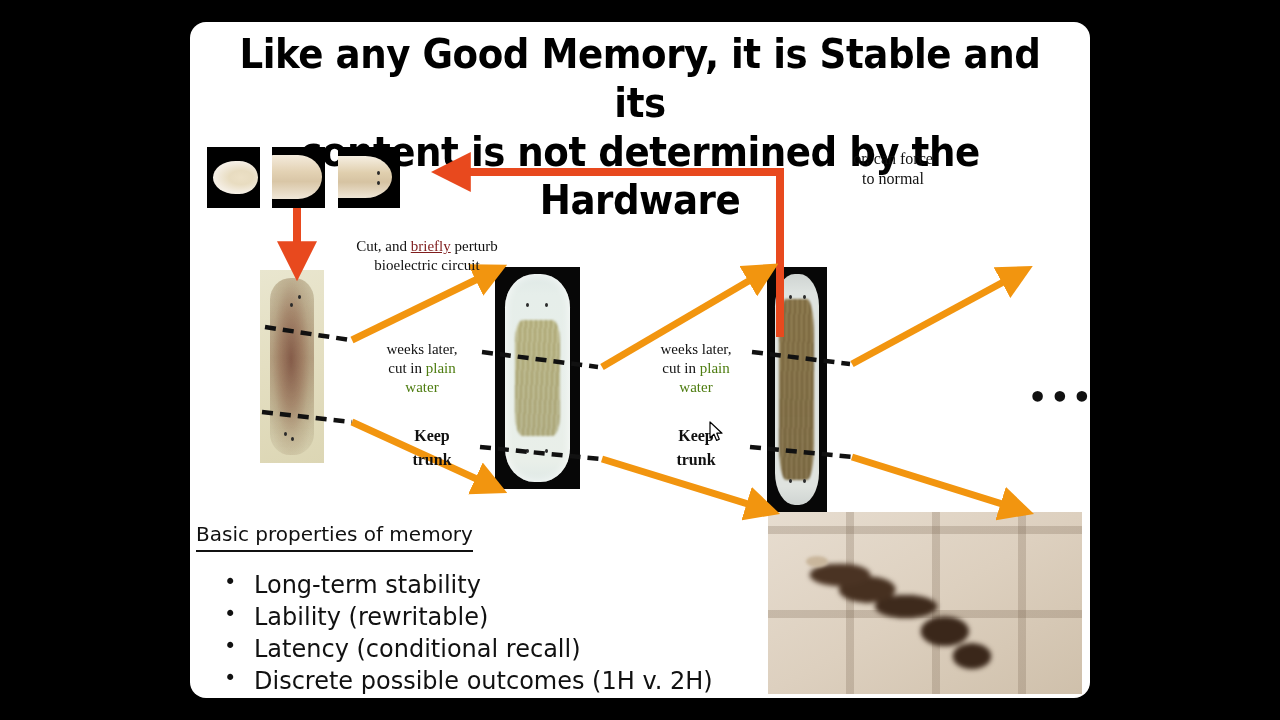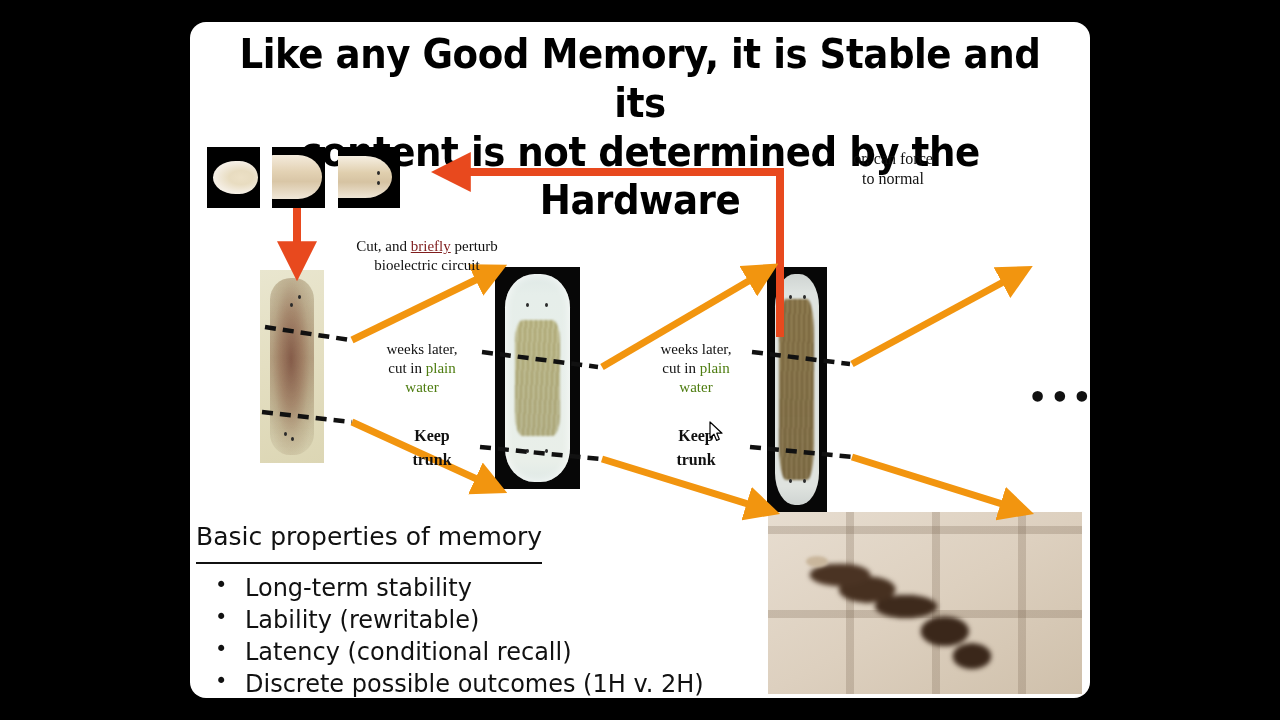--- a/index.html
+++ b/index.html
@@ -206,30 +206,30 @@
 
   
   #props {
     position: absolute;
     left: 6px;
     top: 500px;
     width: 460px;
   }
   #props .heading {
     font-family: "DejaVu Sans", sans-serif;
-    font-size: 25px;
+    font-size: 20px;
     color: #111111;
     display: inline-block;
     border-bottom: 2px solid #111111;
-    padding-bottom: 11px;
+    padding-bottom: 4px;
     margin-bottom: 5px;
   }
   #props ul {
     list-style: none;
-    margin: 3px;
+    margin: 12px;
     padding: 0 0 0 16px;
   }
   #props li {
     font-family: "DejaVu Sans", sans-serif;
     font-size: 24px;
     line-height: 1.34;
     color: #111111;
     position: relative;
     padding-left: 30px;
     white-space: nowrap;

